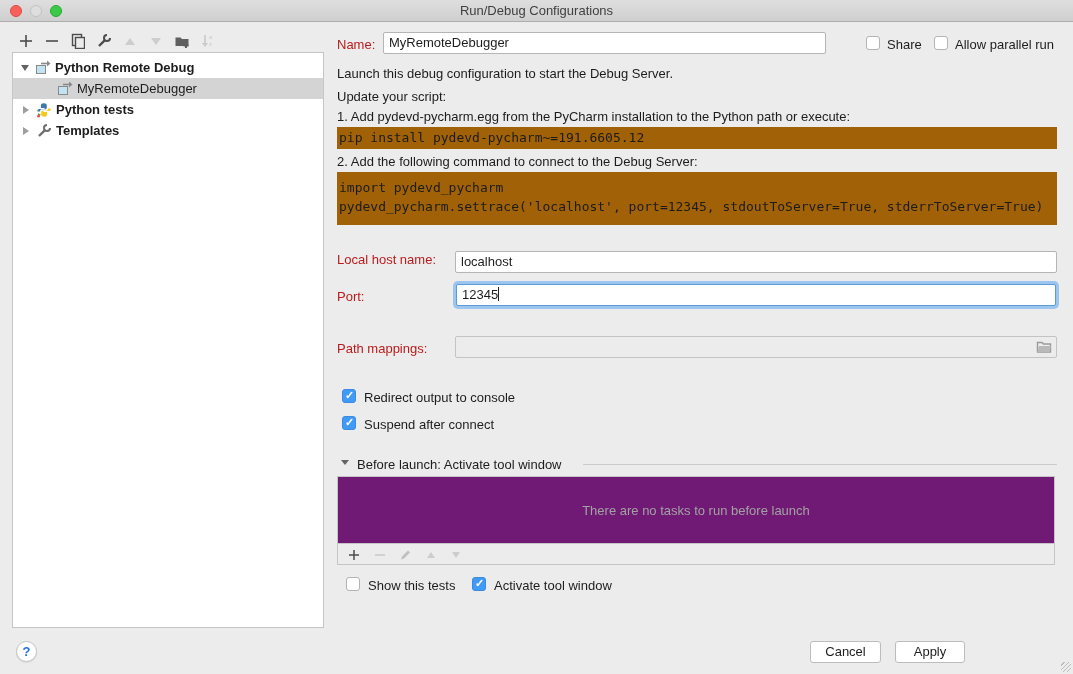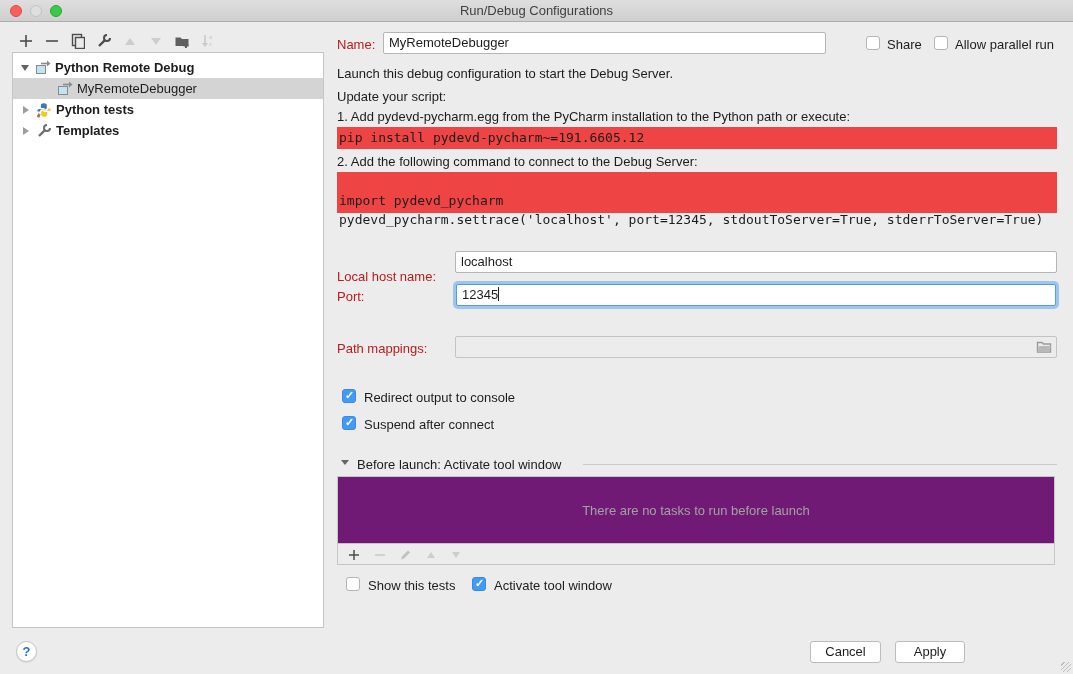--- a/index.html
+++ b/index.html
@@ -34,21 +34,21 @@
 
   
   .flabel { position:absolute; font-size:13px; color:#b91c1c; }
   .field { position:absolute; background:#fff; border:1px solid #b5b5b5; border-radius:2px;
     font-size:13px; color:#1d1d1d; line-height:20px; padding:0 5px; height:22px; }
   .field.disabled { background:#ececec; border-color:#c3c3c3; }
   .field.focused { border:1px solid #5b9bd8; box-shadow:0 0 0 3px #9cc5ef; border-radius:2px; }
   .caret { display:inline-block; width:1px; height:14px; background:#222; vertical-align:-2px; }
 
   .desc { position:absolute; font-size:13px; color:#1c1c1c; }
-  .coderow { position:absolute; left:337px; width:720px; background:#ef4444;
+  .coderow { position:absolute; left:337px; width:720px; background:#a16207;
     font-family:"DejaVu Sans Mono", monospace; font-size:13px; color:#1c1c1c; }
 
   .cb { position:absolute; width:14px; height:14px; background:#fff; border:1px solid #b4b4b4; border-radius:3px; }
   .cb.checked { background:#419af6; border:1px solid #3a8ae2; }
   .cb.checked::after { content:"✓"; position:absolute; left:2px; top:-1px; color:#fff; font-size:11px; font-weight:bold; }
   .cblabel { position:absolute; font-size:13px; color:#1d1d1d; }
 
   .bl-line { position:absolute; height:1px; background:#cbcbcb; }
 
   .tasks { position:absolute; left:337px; top:476px; width:718px; height:89px; border:1px solid #c5c5c5; background:#701a75; }
@@ -171,26 +171,26 @@
   <span class="cb" style="left:866px; top:36px;"></span>
   <div class="cblabel" style="left:887px; top:37px;">Share</div>
   <span class="cb" style="left:934px; top:36px;"></span>
   <div class="cblabel" style="left:955px; top:37px;">Allow parallel run</div>
 
   <div class="desc" style="left:337px; top:66px;">Launch this debug configuration to start the Debug Server.</div>
   <div class="desc" style="left:337px; top:89px;">Update your script:</div>
   <div class="desc" style="left:337px; top:109px;">1. Add pydevd-pycharm.egg from the PyCharm installation to the Python path or execute:</div>
   <div class="coderow" style="top:127px; height:22px; line-height:22px; padding-left:2px;">pip install pydevd-pycharm~=191.6605.12</div>
   <div class="desc" style="left:337px; top:154px;">2. Add the following command to connect to the Debug Server:</div>
-  <div class="coderow" style="top:172px; height:41px; line-height:19px; padding:19px 2px;">
+  <div class="coderow" style="top:172px; height:53px; line-height:19px; padding:6px 2px;">
     <div>import pydevd_pycharm</div>
     <div>pydevd_pycharm.settrace('localhost', port=12345, stdoutToServer=True, stderrToServer=True)</div>
   </div>
 
-  <div class="flabel" style="left:337px; top:269px;">Local host name:</div>
+  <div class="flabel" style="left:337px; top:252px;">Local host name:</div>
   <div class="field" style="left:455px; top:251px; width:602px;"><span>localhost</span></div>
 
   <div class="flabel" style="left:337px; top:289px;">Port:</div>
   <div class="field focused" style="left:456px; top:284px; width:600px;"><span>12345</span><span class="caret"></span></div>
 
   <div class="flabel" style="left:337px; top:341px;">Path mappings:</div>
   <div class="field disabled" style="left:455px; top:336px; width:602px;"><span></span></div>
   <svg width="16" height="14" style="position:absolute; left:1036px; top:340px;">
       <path d="M1.5 2.5 h4.5 l1.5 1.5 h7 v8 h-13 z" fill="none" stroke="#9a9a9a" stroke-width="1.4"></path>
       <path d="M3 6 h12 l-1.5 6 h-12 z" fill="#b9b9b9"></path>

